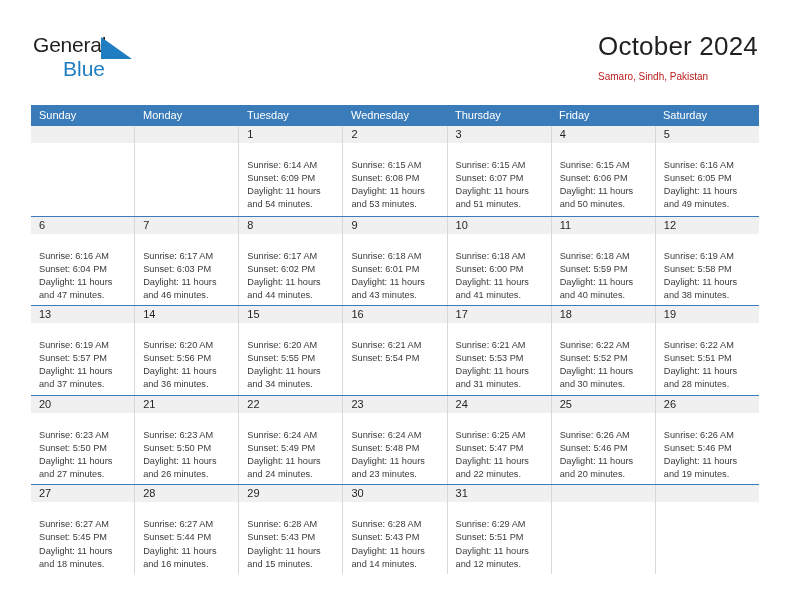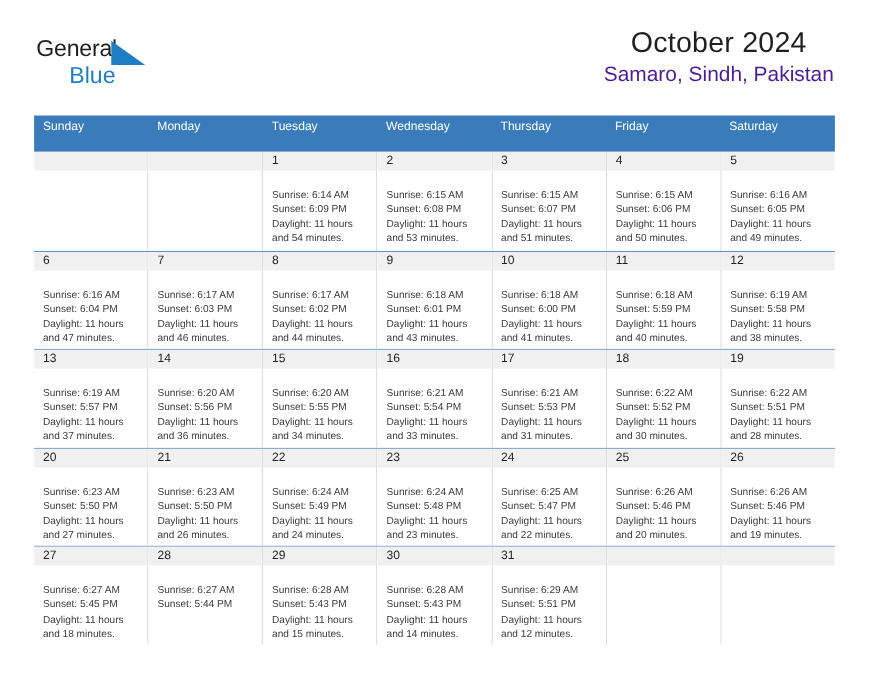--- a/index.html
+++ b/index.html
@@ -55,50 +55,50 @@
     top: 24px;
     font-size: 21px;
     color: #1f7ec2;
     font-weight: 400;
     line-height: 22px;
   }
 
   .title-block {
     position: absolute;
     right: 34px;
-    top: 22px;
-    text-align: center;
+    top: 30px;
+    text-align: left;
   }
   .month-title {
     font-size: 26px;
     font-weight: 400;
     color: #231f20;
     line-height: 32px;
     letter-spacing: 0.2px;
   }
   .location {
-    font-size: 19px;
+    font-size: 10px;
     font-weight: 400;
-    color: #4c1d95;
+    color: #b91c1c;
     line-height: 20px;
     margin-top: 5px;
   }
 
   
   .calendar {
     position: absolute;
     left: 31px;
     top: 105px;
     width: 728px;
   }
   .weekdays {
     display: flex;
     width: 100%;
     background: #3a7cba;
-    height: 33px;
+    height: 21px;
   }
   .weekday {
     flex: 1 1 0;
     color: #ffffff;
     font-size: 11px;
     line-height: 21px;
     padding-left: 8px;
     white-space: nowrap;
     overflow: hidden;
   }
@@ -300,21 +300,20 @@
               <div>Sunrise: 6:20 AM</div>
               <div>Sunset: 5:55 PM</div>
               <div class="daylight">Daylight: 11 hours and 34 minutes.</div>
             </div>
           </div>
           <div class="cell">
             <div class="cell-date">16</div>
             <div class="cell-body">
               <div>Sunrise: 6:21 AM</div>
               <div>Sunset: 5:54 PM</div>
-              <div class="daylight">Daylight: 11 hours and 33 minutes.</div>
             </div>
           </div>
           <div class="cell">
             <div class="cell-date">17</div>
             <div class="cell-body">
               <div>Sunrise: 6:21 AM</div>
               <div>Sunset: 5:53 PM</div>
               <div class="daylight">Daylight: 11 hours and 31 minutes.</div>
             </div>
           </div>
@@ -400,20 +399,21 @@
               <div>Sunrise: 6:27 AM</div>
               <div>Sunset: 5:45 PM</div>
               <div class="daylight">Daylight: 11 hours and 18 minutes.</div>
             </div>
           </div>
           <div class="cell">
             <div class="cell-date">28</div>
             <div class="cell-body">
               <div>Sunrise: 6:27 AM</div>
               <div>Sunset: 5:44 PM</div>
+              <div class="daylight">Daylight: 11 hours and 16 minutes.</div>
             </div>
           </div>
           <div class="cell">
             <div class="cell-date">29</div>
             <div class="cell-body">
               <div>Sunrise: 6:28 AM</div>
               <div>Sunset: 5:43 PM</div>
               <div class="daylight">Daylight: 11 hours and 15 minutes.</div>
             </div>
           </div>

